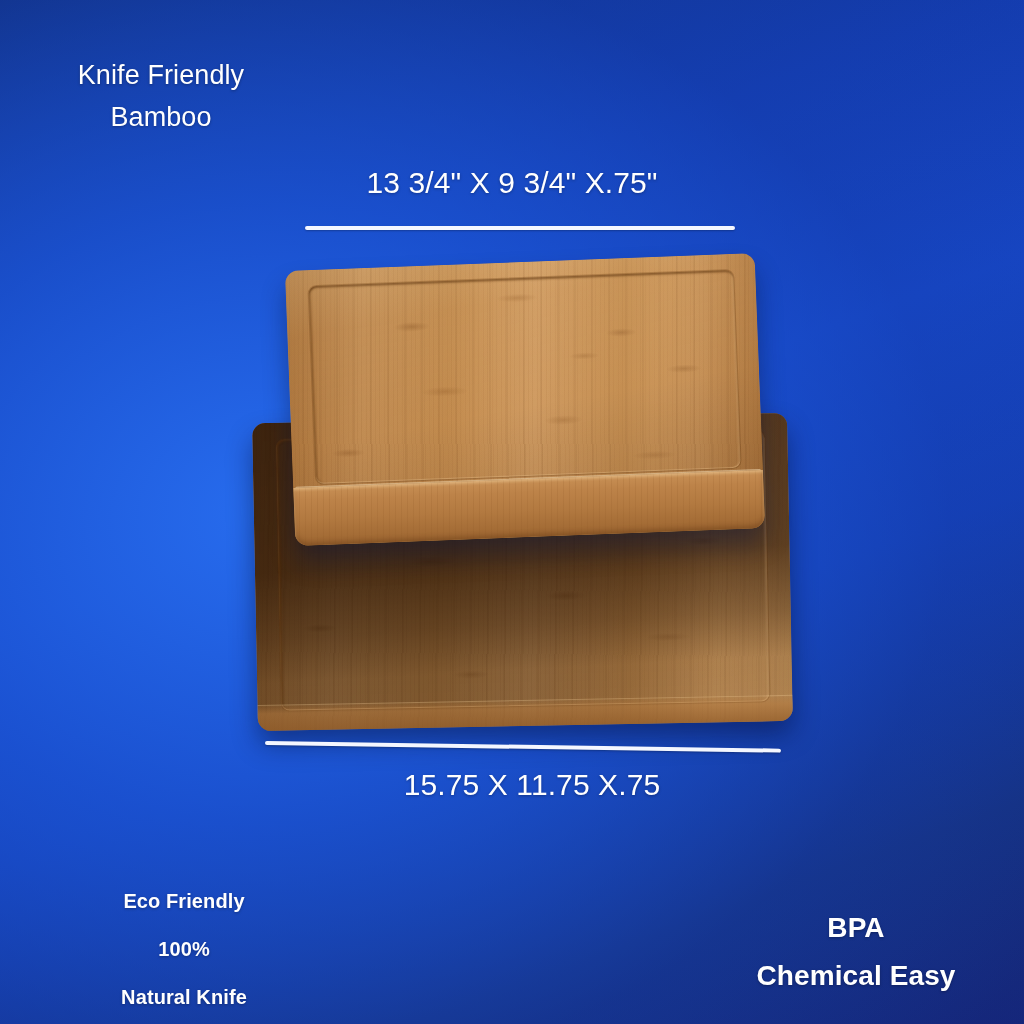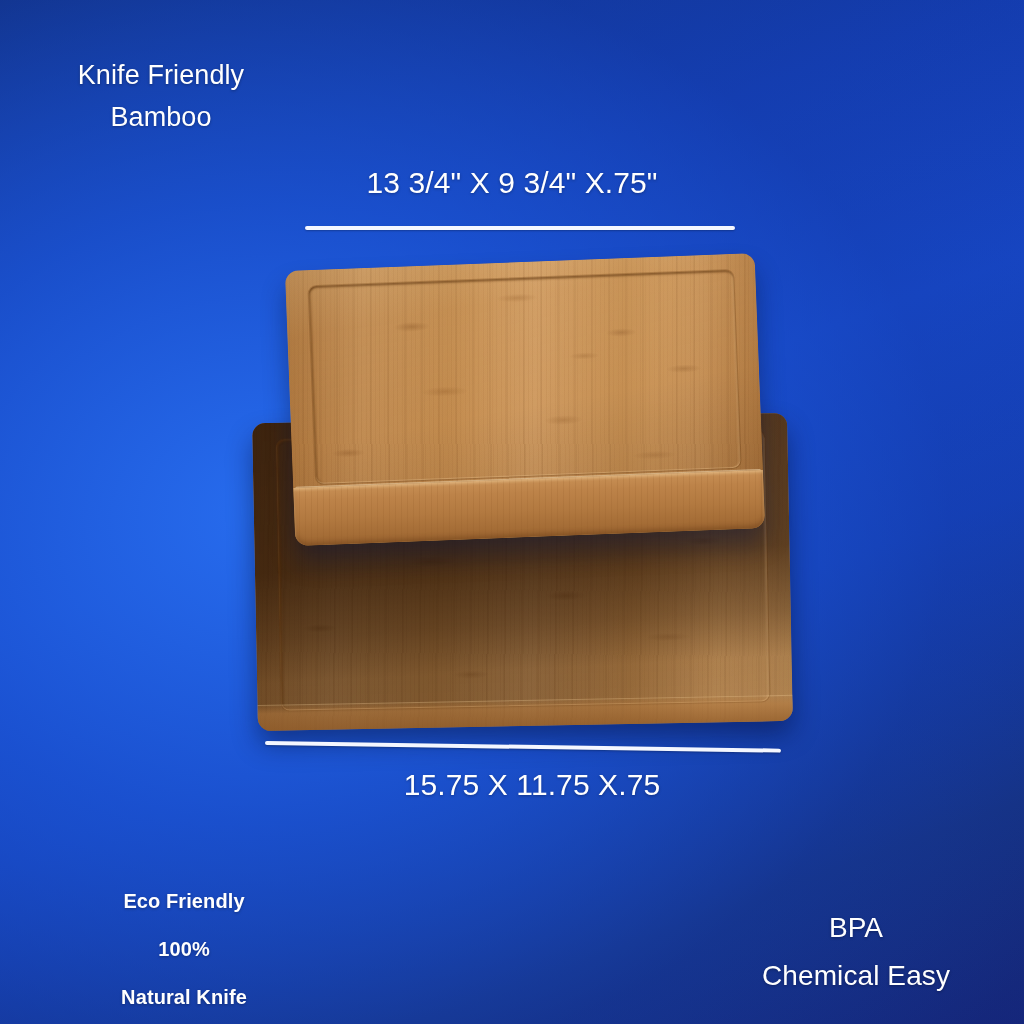--- a/index.html
+++ b/index.html
@@ -35,21 +35,21 @@
 
   
   .txt { position:absolute; color:#ffffff; text-align:center; white-space:nowrap;
          text-shadow:0 1px 3px rgba(0,0,0,.30); letter-spacing:.1px; }
   .bold   { font-weight:bold; }
   .light  { font-weight:normal; }
 
   #corner-tl { left:36px;  top:54px;  width:250px; font-size:27px; font-weight:normal; line-height:42px; }
   #corner-tr { right:22px; top:82px;  width:262px; font-size:27px; font-weight:bold; line-height:42px; }
   #corner-bl { left:26px;  top:854px; width:316px; font-size:20px; font-weight:bold; line-height:48px;margin-top:23px; }
-  #corner-br { right:18px; top:904px; width:300px; font-size:28px; font-weight:normal; line-height:48px; }
+  #corner-br { right:18px; top:904px; width:300px; font-size:28px; font-weight:bold; line-height:48px; }
 
   #headline  { left:312px; top:98px;  width:400px; font-size:42px; font-weight:bold; letter-spacing:.4px; }
   #dim-top   { left:282px; top:166px; width:460px; font-size:30px; font-weight:normal; }
   #dim-bottom{ left:272px; top:768px; width:520px; font-size:30px; font-weight:normal; }
 
   
   .rule { position:absolute; background:#f4f7ff; border-radius:2px;
           box-shadow:0 1px 2px rgba(0,0,0,.25); }
   #rule-top    { left:305px; top:226px; width:430px; height:4px; }
   #rule-bottom { left:265px; top:741px; width:516px; height:4px;

